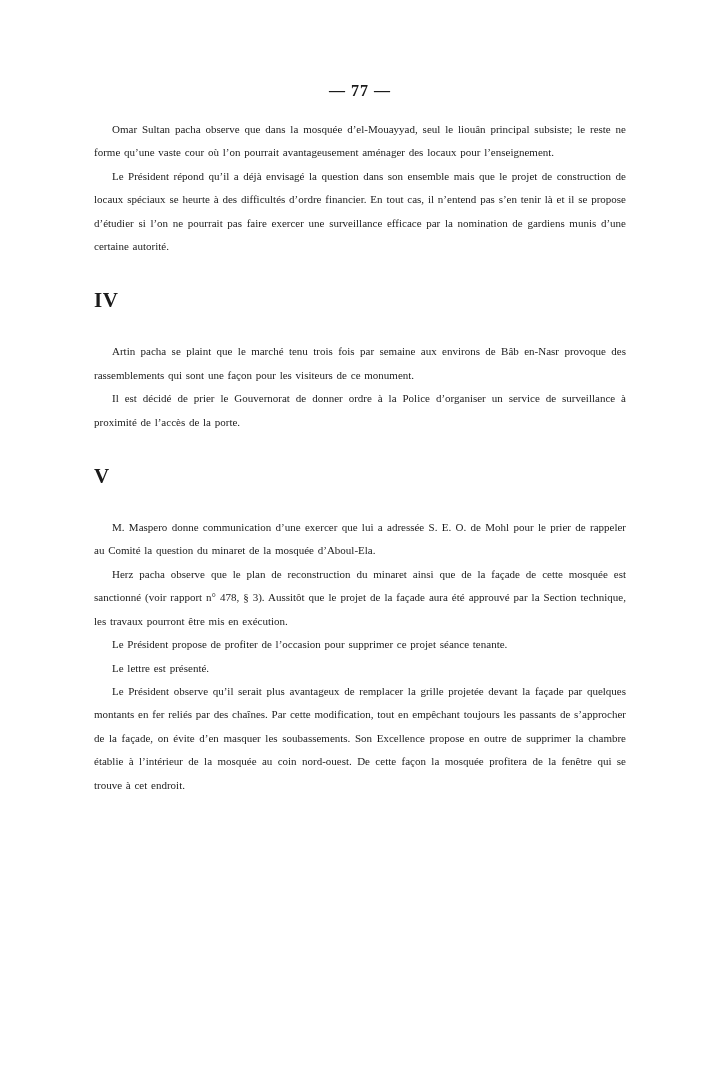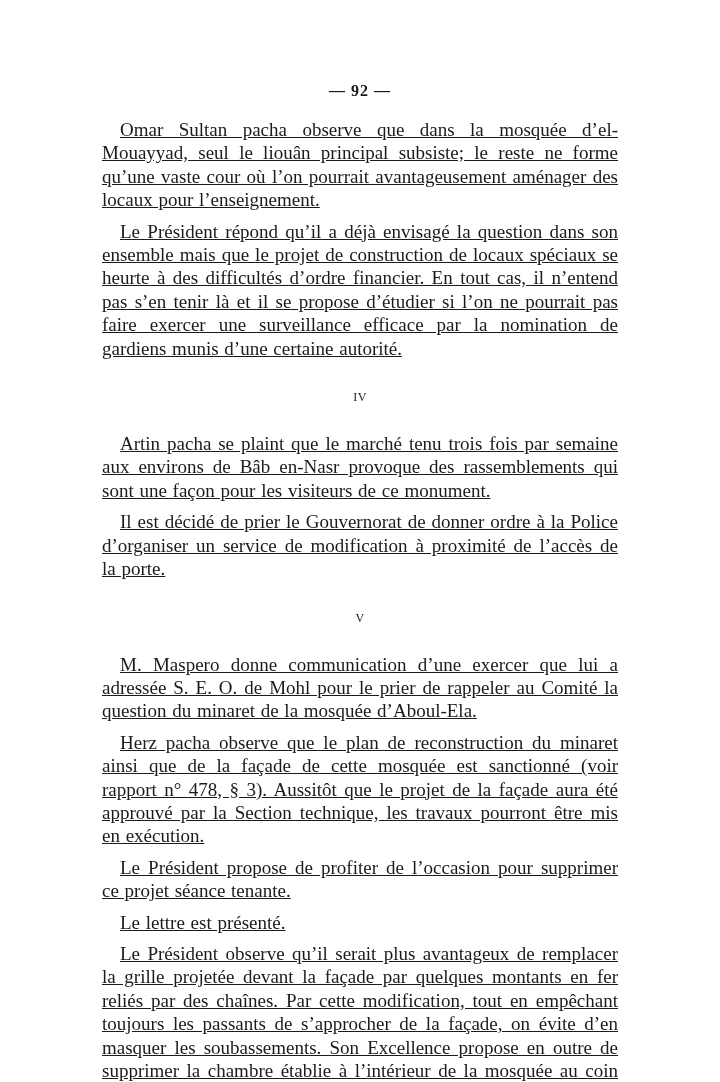--- a/index.html
+++ b/index.html
@@ -22,53 +22,52 @@
     background: #ffffff;
   }
   .page-number {
     text-align: center;
     font-size: 16px;
     font-weight: bold;
     letter-spacing: 1px;
     margin-bottom: 18px;
   }
   p.para {
-    margin: 8px;
+    margin: 0;
     text-align: justify;
     text-indent: 18px;
-    font-size: 19px;
+    font-size: 11px;
     line-height: 23.4px;
     word-spacing: 1px;
-    text-decoration: underline;
   }
   h2.section-heading {
     margin: 30px 0 27px 0;
-    text-align: center;
-    font-size: 12px;
-    font-weight: normal;
+    text-align: left;
+    font-size: 21px;
+    font-weight: bold;
     letter-spacing: 0.5px;
   }
 </style>
 </head>
 <body>
 
 <div class="page">
 
-  <div class="page-number">— 92 —</div>
+  <div class="page-number">— 77 —</div>
 
   <section>
     <p class="para">Omar Sultan pacha observe que dans la mosquée d’el-Mouayyad, seul le liouân principal subsiste; le reste ne forme qu’une vaste cour où l’on pourrait avantageusement aménager des locaux pour l’enseignement.</p>
     <p class="para">Le Président répond qu’il a déjà envisagé la question dans son ensemble mais que le projet de construction de locaux spéciaux se heurte à des difficultés d’ordre financier. En tout cas, il n’entend pas s’en tenir là et il se propose d’étudier si l’on ne pourrait pas faire exercer une surveillance efficace par la nomination de gardiens munis d’une certaine autorité.</p>
   </section>
 
   <h2 class="section-heading">IV</h2>
 
   <section>
     <p class="para">Artin pacha se plaint que le marché tenu trois fois par semaine aux environs de Bâb en-Nasr provoque des rassemblements qui sont une façon pour les visiteurs de ce monument.</p>
-    <p class="para">Il est décidé de prier le Gouvernorat de donner ordre à la Police d’organiser un service de modification à proximité de l’accès de la porte.</p>
+    <p class="para">Il est décidé de prier le Gouvernorat de donner ordre à la Police d’organiser un service de surveillance à proximité de l’accès de la porte.</p>
   </section>
 
   <h2 class="section-heading">V</h2>
 
   <section>
     <p class="para">M. Maspero donne communication d’une exercer que lui a adressée S. E. O. de Mohl pour le prier de rappeler au Comité la question du minaret de la mosquée d’Aboul-Ela.</p>
     <p class="para">Herz pacha observe que le plan de reconstruction du minaret ainsi que de la façade de cette mosquée est sanctionné (voir rapport n° 478, § 3). Aussitôt que le projet de la façade aura été approuvé par la Section technique, les travaux pourront être mis en exécution.</p>
     <p class="para">Le Président propose de profiter de l’occasion pour supprimer ce projet séance tenante.</p>
     <p class="para">Le lettre est présenté.</p>
     <p class="para">Le Président observe qu’il serait plus avantageux de remplacer la grille projetée devant la façade par quelques montants en fer reliés par des chaînes. Par cette modification, tout en empêchant toujours les passants de s’approcher de la façade, on évite d’en masquer les soubassements. Son Excellence propose en outre de supprimer la chambre établie à l’intérieur de la mosquée au coin nord-ouest. De cette façon la mosquée profitera de la fenêtre qui se trouve à cet endroit.</p>

